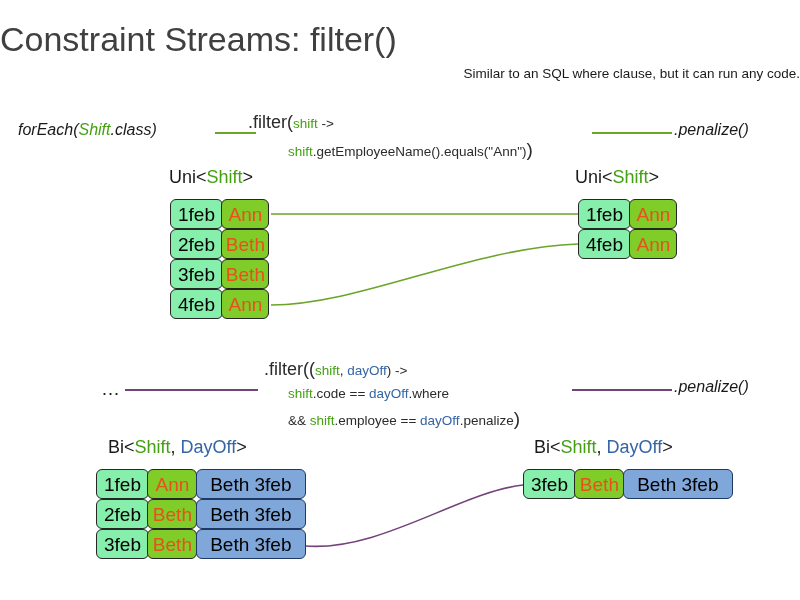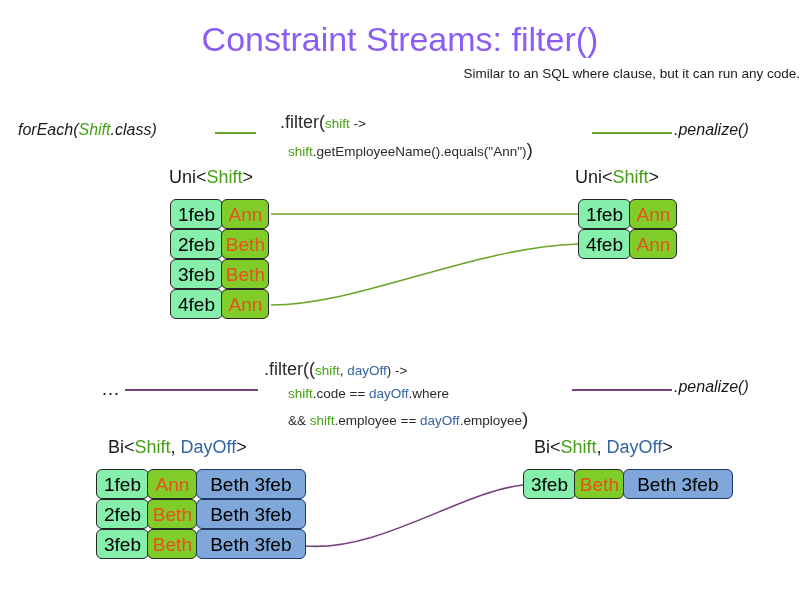--- a/index.html
+++ b/index.html
@@ -13,23 +13,23 @@
     position: relative;
     overflow: hidden;
     font-family: "Liberation Sans", sans-serif;
     color: #1a1a1a;
   }
   .abs { position: absolute; }
 
   
   #title {
     top: 20px; left: 0; width: 800px;
-    text-align: center;
+    text-align: left;
     font-size: 34px;
-    color: #8b5cf6;
+    color: #404040;
     letter-spacing: 0px;
     white-space: nowrap;
   }
   #subtitle {
     top: 66px; left: 0; width: 800px;
     text-align: right;
     font-size: 13.5px;
     color: #1a1a1a;
     white-space: nowrap;
   }
@@ -98,21 +98,21 @@
   <line x1="572" y1="390" x2="672" y2="390" stroke="#73427a" stroke-width="1.8"></line>
 
   <path d="M 305 546 C 380 552 460 492 523 485" fill="none" stroke="#73427a" stroke-width="1.6"></path>
 </svg>
 
 <div class="abs" id="title">Constraint Streams: filter()</div>
 <div class="abs" id="subtitle">Similar to an SQL where clause, but it can run any code.</div>
 
 <div class="abs plain" style="top:121px; left:18px;"><span>forEach(</span><span class="tok-shift">Shift</span><span>.class)</span></div>
 
-<div class="abs code" style="top:112px; left:280px;text-align:right;"><span>.filter(</span><span class="code-sm tok-shift">shift</span><span class="code-sm"> -&gt;</span></div>
+<div class="abs code" style="top:112px; left:248px;text-align:right;"><span>.filter(</span><span class="code-sm tok-shift">shift</span><span class="code-sm"> -&gt;</span></div>
 
 <div class="abs code-sm" style="top:139px; left:288px;"><span class="tok-shift">shift</span><span>.getEmployeeName().equals("Ann")</span><span class="big-paren">)</span></div>
 
 <div class="abs plain" style="top:121px; left:674px;">.penalize()</div>
 
 <div class="abs typelabel" style="top:167px; left:169px;"><span>Uni&lt;</span><span class="g">Shift</span><span>&gt;</span></div>
 
 <div class="abs typelabel" style="top:167px; left:575px;"><span>Uni&lt;</span><span class="g">Shift</span><span>&gt;</span></div>
 
 <div class="tuple" style="top:199px; left:170px;">
@@ -140,21 +140,21 @@
   <div class="cell green" style="width:53px;">4feb</div>
   <div class="cell name" style="width:48px;">Ann</div>
 </div>
 
 <div class="abs dots" style="top:378px; left:101px;">…</div>
 
 <div class="abs code" style="top:359px; left:264px;text-align:center;"><span>.filter((</span><span class="code-sm tok-shift">shift</span><span class="code-sm">, </span><span class="code-sm tok-dayoff">dayOff</span><span class="code-sm">) -&gt;</span></div>
 
 <div class="abs code-sm" style="top:386px; left:288px;"><span class="tok-shift">shift</span><span>.code == </span><span class="tok-dayoff">dayOff</span><span>.where</span></div>
 
-<div class="abs code-sm" style="top:408px; left:288px;"><span>&amp;&amp; </span><span class="tok-shift">shift</span><span>.employee == </span><span class="tok-dayoff">dayOff</span><span>.employee</span><span class="big-paren">)</span></div>
+<div class="abs code-sm" style="top:408px; left:288px;"><span>&amp;&amp; </span><span class="tok-shift">shift</span><span>.employee == </span><span class="tok-dayoff">dayOff</span><span>.penalize</span><span class="big-paren">)</span></div>
 
 <div class="abs plain" style="top:378px; left:674px;">.penalize()</div>
 
 <div class="abs typelabel" style="top:437px; left:108px;"><span>Bi&lt;</span><span class="g">Shift</span><span>, </span><span class="b">DayOff</span><span>&gt;</span></div>
 
 <div class="abs typelabel" style="top:437px; left:534px;"><span>Bi&lt;</span><span class="g">Shift</span><span>, </span><span class="b">DayOff</span><span>&gt;</span></div>
 
 <div class="tuple" style="top:469px; left:96px;">
   <div class="cell green" style="width:53px;">1feb</div>
   <div class="cell name" style="width:50px;">Ann</div>

